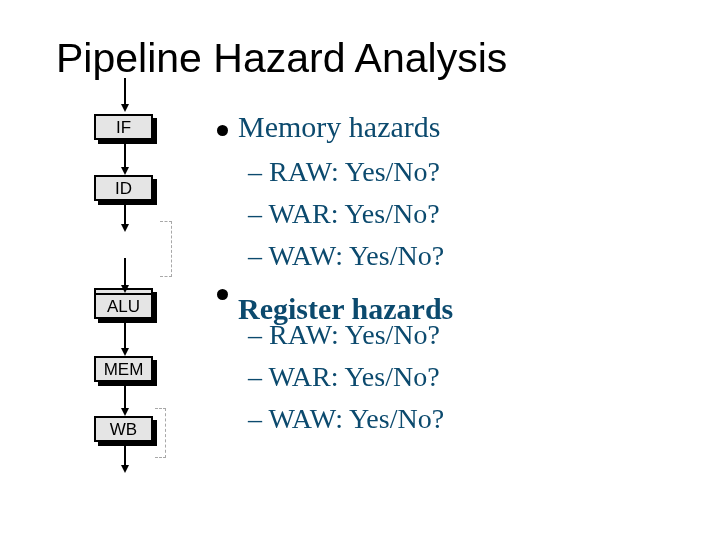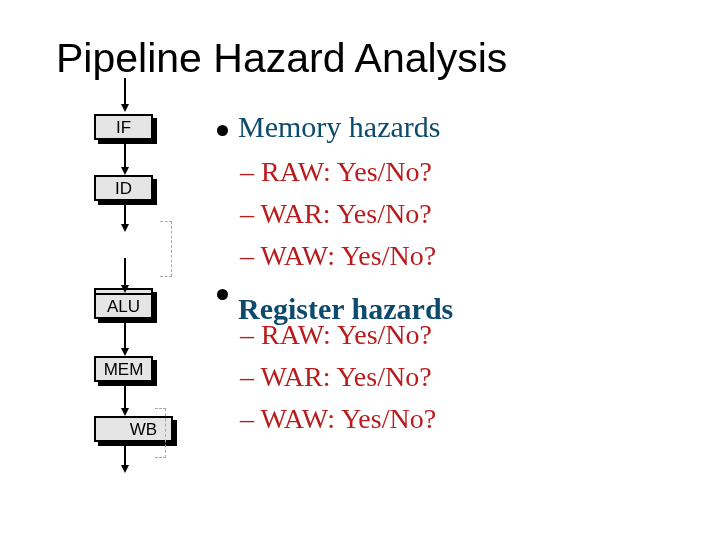--- a/index.html
+++ b/index.html
@@ -38,23 +38,23 @@
   .dot-1{top:125px;}
   .dot-2{top:289px;}
   .bullet-label{
     position:absolute;left:238px;margin:0;
     font-family:"Liberation Serif",serif;font-size:30px;line-height:36px;
     color:#0c4a6e;white-space:nowrap;
   }
   .label-1{top:109px;}
   .label-2{top:291px;font-weight:bold;}
   .sublist{
-    position:absolute;left:240px;
+    position:absolute;left:248px;
     font-family:"Liberation Serif",serif;font-size:28px;line-height:42px;
-    color:#b91c1c;white-space:nowrap;
+    color:#0c4a6e;white-space:nowrap;
   }
   .sublist-1{top:151px;}
   .sublist-2{top:314px;}
 </style>
 </head>
 <body>
 
 <div class="slide">
 
   <h1 class="title">Pipeline Hazard Analysis</h1>
@@ -93,21 +93,21 @@
     <div class="vline" style="top:319px;height:29px;"></div>
     <div class="ahead" style="top:348px;"></div>
 
     <div class="stage" style="top:356px;">
       <span>MEM</span>
     </div>
 
     <div class="vline" style="top:382px;height:26px;"></div>
     <div class="ahead" style="top:408px;"></div>
 
-    <div class="stage" style="top:416px;padding-left:20px;">
+    <div class="stage" style="top:416px;">
       <span>WB</span>
     </div>
     <div class="bracket bracket-wb"></div>
 
     <div class="vline" style="top:442px;height:23px;"></div>
     <div class="ahead" style="top:465px;"></div>
 
   </div>
 
   <div>

